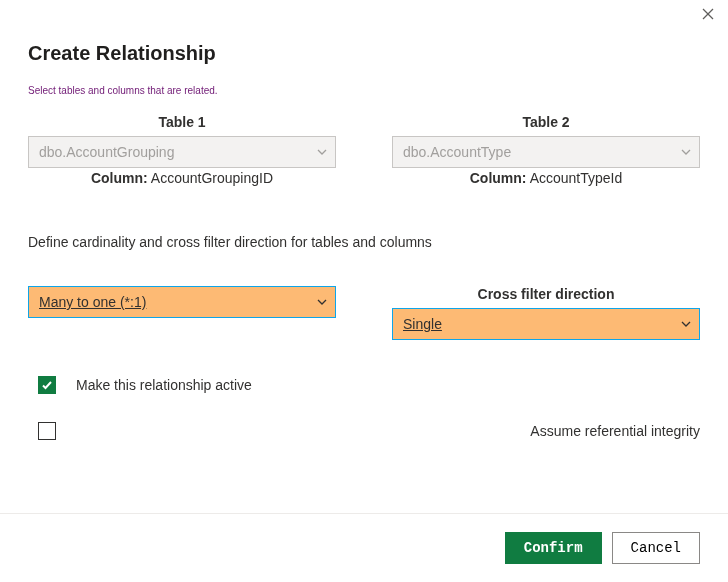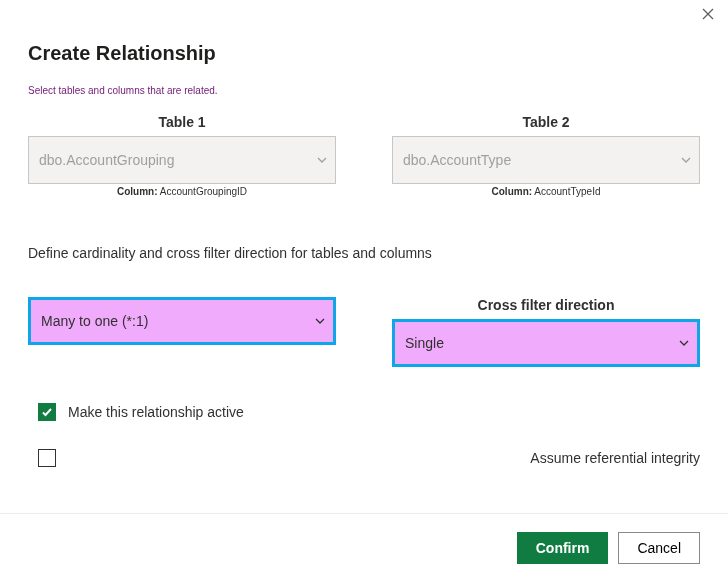--- a/index.html
+++ b/index.html
@@ -53,55 +53,56 @@
     }
     .field-label {
       font-size: 14px;
       color: #323130;
       font-weight: 600;
       margin-bottom: 6px;
     }
     .select-box {
       position: relative;
       width: 100%;
-      height: 48px;
+      height: 32px;
       border: 1px solid #c8c6c4;
       background: #f3f2f1;
       color: #a19f9d;
       padding: 0 10px;
       display: flex;
       align-items: center;
       font-size: 14px;
     }
     .select-box.enabled {
-      background: #f0abfc;
-      color: #323130;
-      border: 3px solid #0ea5e9;
+      background: #fdba74;
+      color: #323130;
+      border: 1px solid #0ea5e9;
+      text-decoration: underline;
     }
     .chevron {
       position: absolute;
       right: 8px;
       top: 50%;
       transform: translateY(-50%);
       color: #a19f9d;
     }
     .select-box.enabled .chevron { color: #323130; }
     .chevron svg { width: 10px; height: 10px; display:block; }
-    .column-line { font-size: 10px; color: #323130; margin-top: 2px; }
+    .column-line { font-size: 14px; color: #323130; margin-top: 2px; }
     .column-line .lbl { font-weight: 600; }
     .section-desc {
       font-size: 14px;
       color: #323130;
       margin-top: 34px;
       margin-bottom: 36px;
     }
     .checkbox-row {
       display: flex;
       align-items: center;
-      gap: 12px;
+      gap: 20px;
       margin-top: 22px;
       margin-left: 10px;
     }
     .checkbox-row + .checkbox-row { margin-top: 28px; justify-content: space-between; }
     .chk {
       width: 18px;
       height: 18px;
       border: 1px solid #323130;
       display: flex;
       align-items: center;
@@ -124,21 +125,21 @@
       justify-content: flex-end;
       gap: 10px;
     }
     .btn {
       height: 32px;
       padding: 0 18px;
       font-size: 14px;
       border: 1px solid #8a8886;
       background: #fff;
       cursor: pointer;
-      font-family: Liberation Sans, sans-serif;
+      font-family: Liberation Mono, monospace;
     }
     .btn.primary {
       background: #107c41;
       border-color: #107c41;
       color: #fff;
       font-weight: 600;
     }
   </style>
 </head>
 <body>

